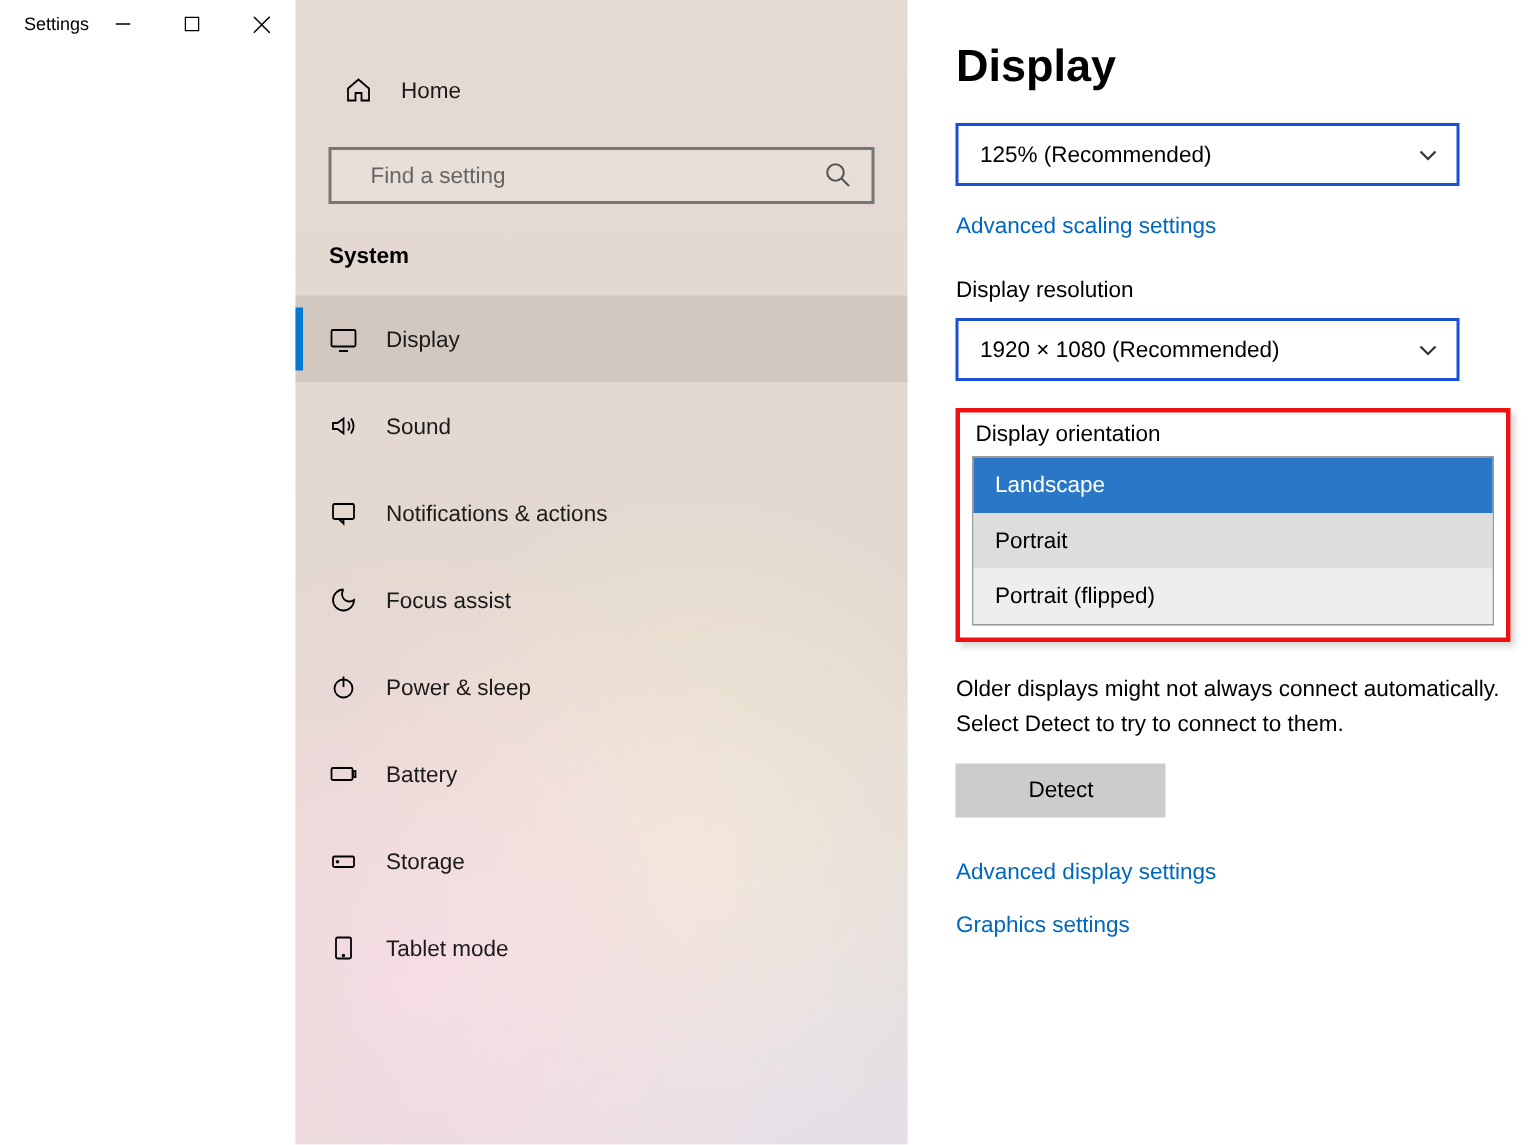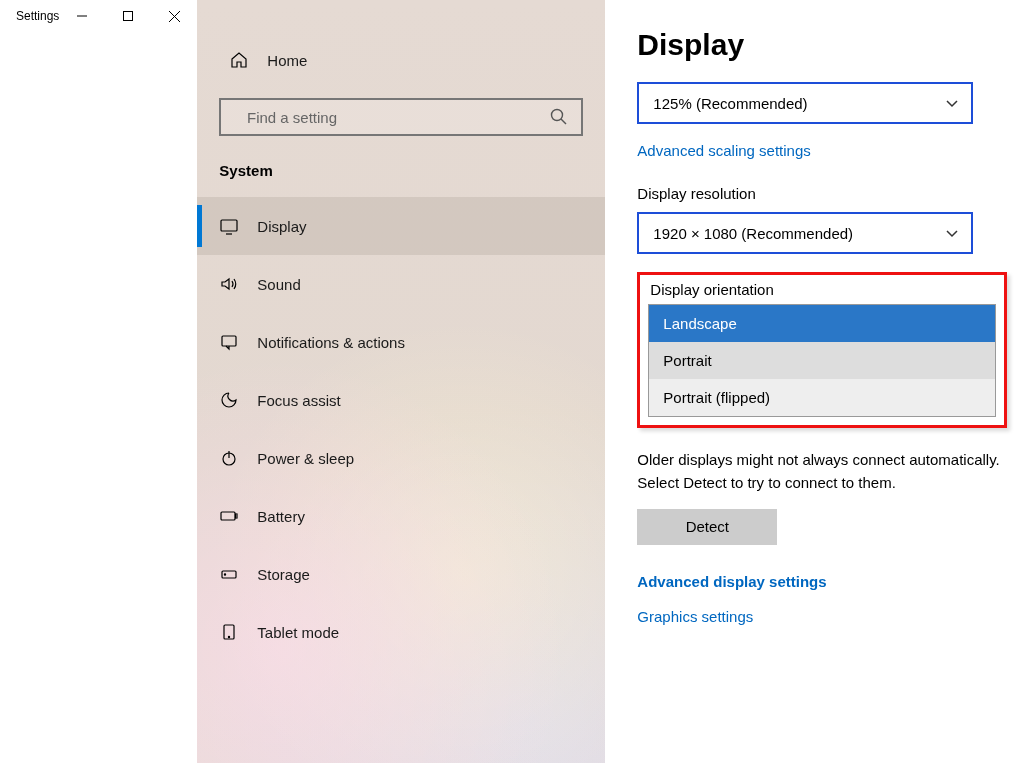--- a/index.html
+++ b/index.html
@@ -178,17 +178,17 @@
         <div class="dropdown-open">
           <div class="opt sel">Landscape</div>
           <div class="opt hover">Portrait</div>
           <div class="opt">Portrait (flipped)</div>
         </div>
       </div>
 
       <div class="note">Older displays might not always connect automatically. Select Detect to try to connect to them.</div>
       <button class="btn">Detect</button>
 
-      <a class="link" style="display:block;margin-bottom:18px;font-weight:bold;">Advanced display settings</a>
+      <a class="link" style="display:block;margin-bottom:18px;">Advanced display settings</a>
       <a class="link" style="display:block;">Graphics settings</a>
     </div>
   </div>
 </div>
 
 </body></html>

